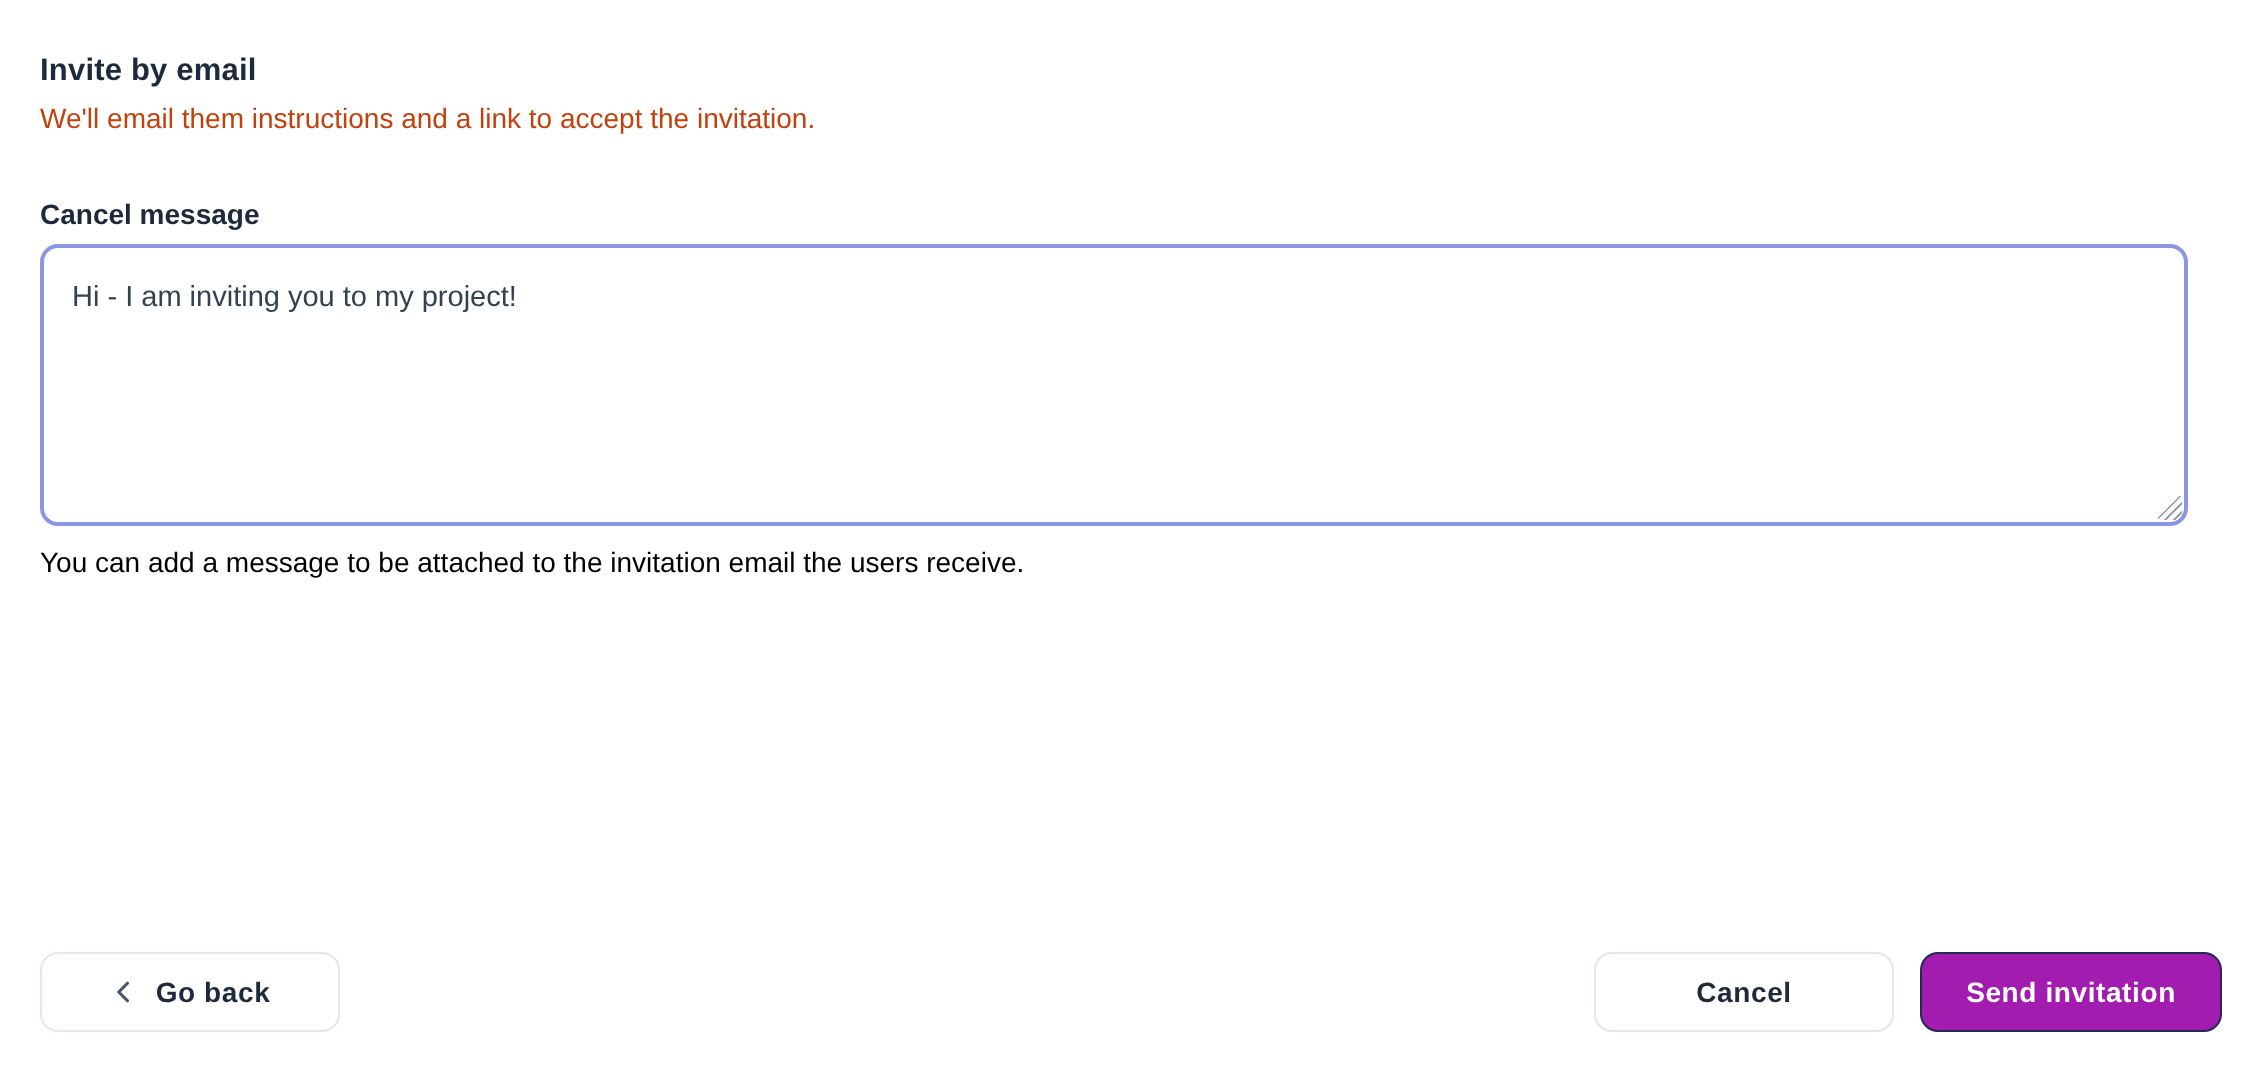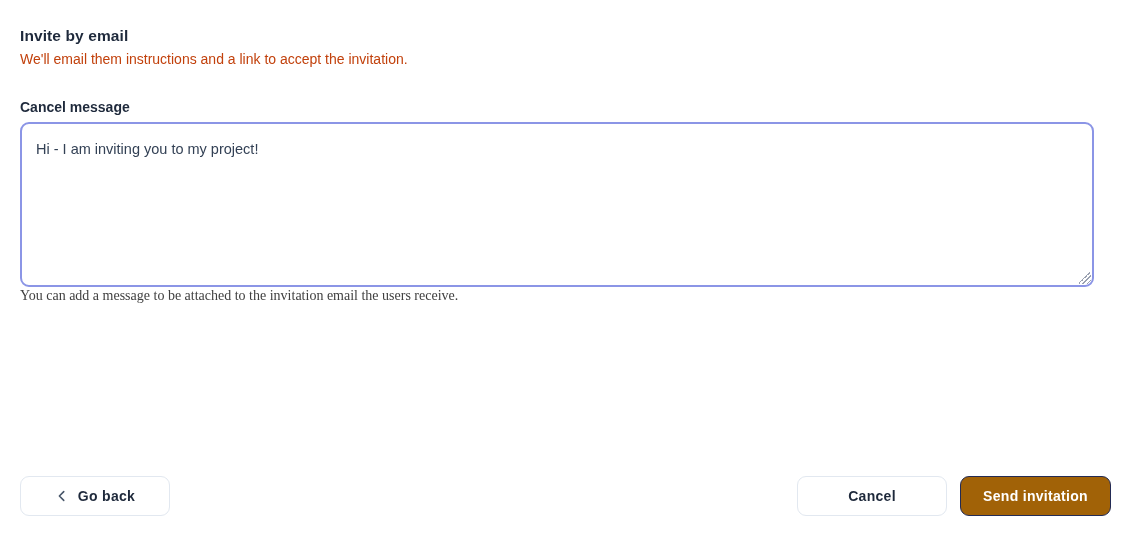--- a/index.html
+++ b/index.html
@@ -38,21 +38,21 @@
     width: fit-content;
   }
   .textarea-wrap {
     position: relative;
     margin-top: 7px;
     width: calc(100% - 17px);
   }
   textarea.custom-message {
     display: block;
     width: 100%;
-    height: 165px;
+    height: 141px;
     border: 2px solid #8b95e6;
     border-radius: 9px;
     padding: 16px 14px;
     font-family: "Liberation Sans", sans-serif;
     font-size: 14.5px;
     color: #334155;
     line-height: 1.35;
     resize: none;
     outline: none;
     background: #ffffff;
@@ -65,24 +65,24 @@
     height: 12px;
     cursor: nwse-resize;
     background:
       linear-gradient(135deg,
         transparent 0 44%, #9aa1b1 44% 50%,
         transparent 50% 62%, #9aa1b1 62% 68%,
         transparent 68% 80%, #9aa1b1 80% 86%,
         transparent 86% 100%);
   }
   .helper-text {
+    margin-top: 9px;
     font-size: 14px;
-    color: #404040;
+    color: #000000;
     line-height: 1.3;
-    font-family: Liberation Serif, serif;
   }
   .footer {
     margin-top: auto;
     display: flex;
     align-items: center;
     justify-content: space-between;
   }
   .footer-right {
     display: flex;
     align-items: flex-start;
@@ -102,21 +102,21 @@
     gap: 9px;
     cursor: pointer;
     padding: 0 18px;
   }
   .btn-secondary {
     background: #ffffff;
     border: 1px solid #e2e8f0;
     color: #1e293b;
   }
   .btn-primary {
-    background: #a16207;
+    background: #a21caf;
     border: 1px solid #232b55;
     color: #ffffff;
     min-width: 151px;
   }
   .chevron-left-icon {
     display: inline-flex;
     width: 14px;
     height: 14px;
     flex: 0 0 auto;
   }

